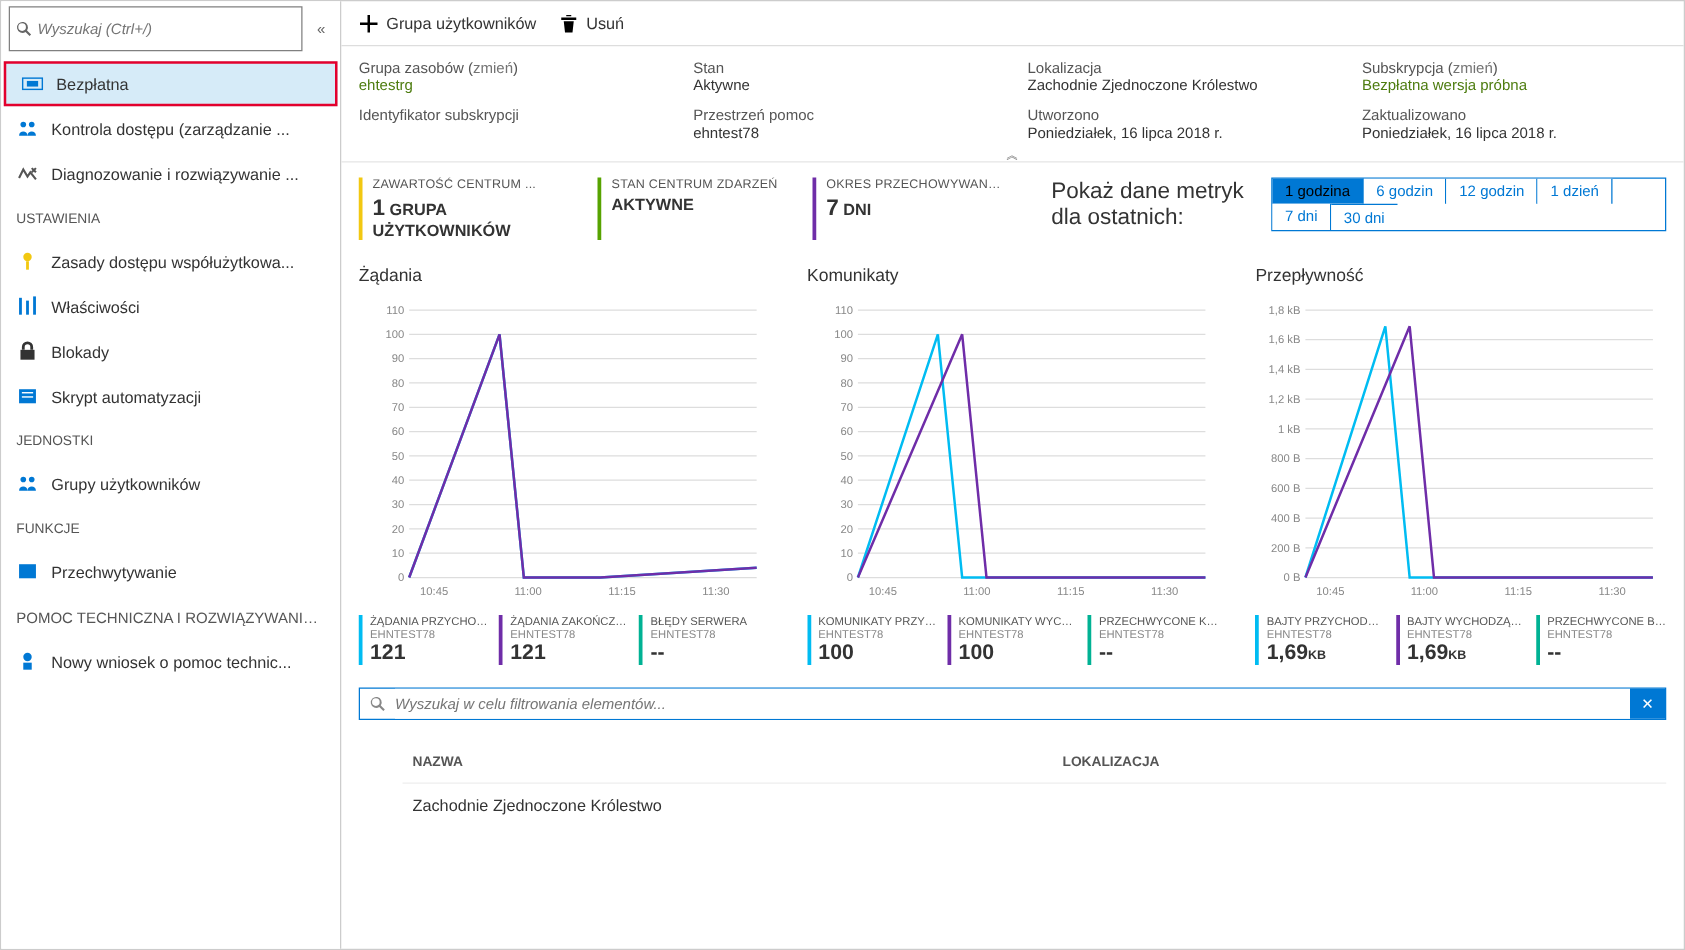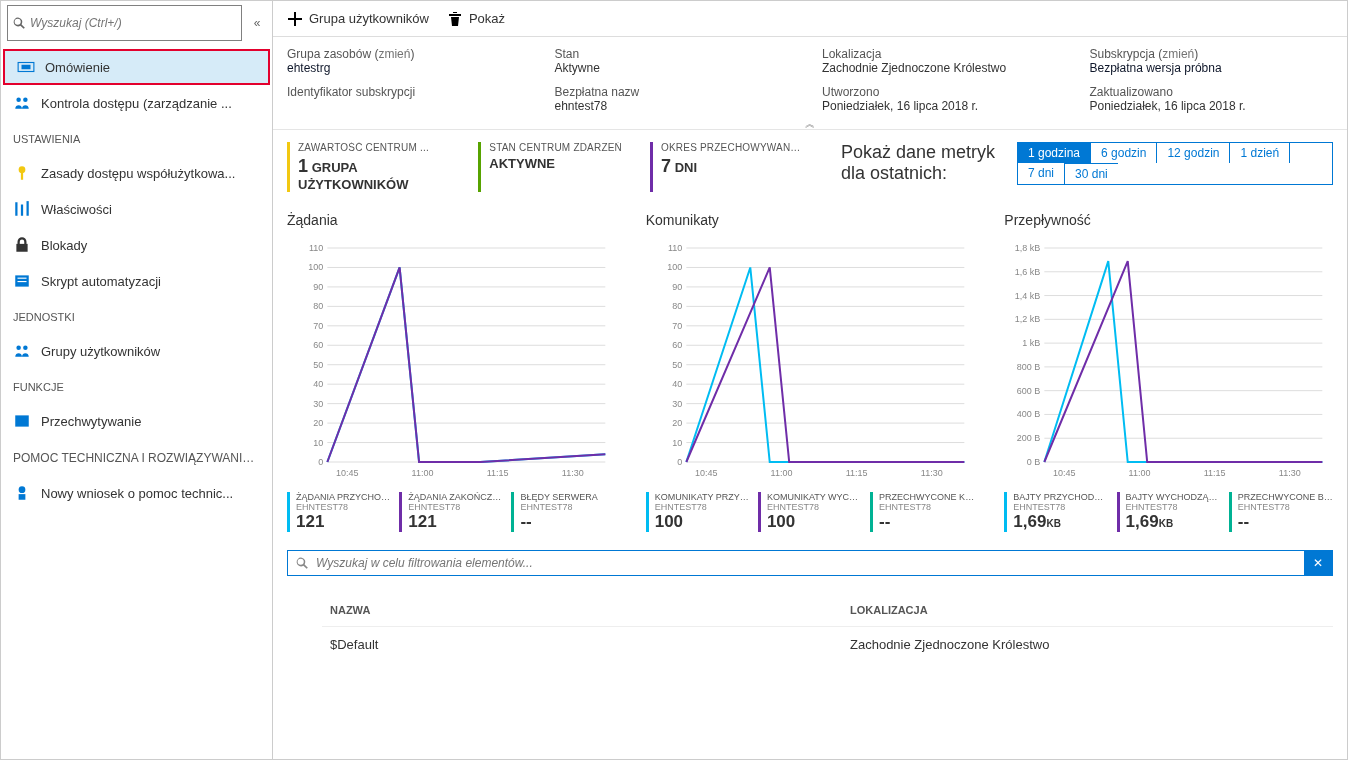--- a/index.html
+++ b/index.html
@@ -22,39 +22,39 @@
   .toolbar { height:36px; display:flex; align-items:center; gap:18px; padding:0 14px; border-bottom:1px solid #ddd; font-size:13px;}
   .toolbar .tb-item {display:flex; align-items:center; gap:6px; cursor:pointer;}
   .toolbar svg {width:16px;height:16px;}
   
   .details { display:flex; padding:10px 14px 6px 14px; gap:24px; font-size:12px; border-bottom:1px solid #e5e5e5; position:relative;}
   .details .col { flex:1; min-width:0;}
   .detail-item {margin-bottom:10px;}
   .detail-item .label {color:#555;}
   .detail-item .label .change {color:#737373; cursor:pointer; font-weight:normal;}
   .detail-item .value {color:#333;}
-  .detail-item .link {color:#0f172a; cursor:pointer;}
+  .detail-item .link {color:#4d7c0f; cursor:pointer;}
   .chevup {position:absolute; bottom:-2px; left:50%; transform:translateX(-50%); color:#888; font-size:10px;}
   
   .content { flex:1; padding:12px 14px; overflow:auto;}
   .status-row { display:flex; align-items:flex-start; gap:40px; margin-bottom:20px;}
   .status-cards { display:flex; gap:28px; flex:1;}
   .status-card { border-left:3px solid; padding:0 0 0 8px;}
   .status-card .h {font-size:10px; color:#555; text-transform:uppercase; letter-spacing:.2px; margin-bottom:3px; white-space:nowrap; max-width:140px; overflow:hidden; text-overflow:ellipsis;}
   .status-card .v {font-size:13px; font-weight:bold; text-transform:uppercase;}
   .status-card .v .big {font-size:18px;}
   .c-yellow {border-color:#f2c811;}
   .c-green {border-color:#57a300;}
   .c-purple {border-color:#6f2da8;}
   .time-section {display:flex; gap:16px; align-items:flex-start;}
   .time-label {width:160px; font-size:18px; color:#333;}
   .time-pills {display:flex; flex-wrap:wrap; border:1px solid #0078d4;}
   .time-pills .pill {font-size:12px; padding:3px 10px; border-right:1px solid #0078d4; cursor:pointer; color:#0078d4; background:#fff;}
   .time-pills .pill:last-child {border-right:none;}
-  .time-pills .pill.active {background:#0078d4; color:#ffffff;}
+  .time-pills .pill.active {background:#0078d4; color:#000000;}
   
   .charts-row {display:flex; gap:30px; margin-bottom:18px;}
   .chart-col {flex:1; min-width:0;}
   .chart-title {font-size:14px; margin-bottom:14px;}
   .chart-box {height:240px; position:relative;}
   .chart-box svg {width:100%; height:100%;}
   .metrics-row {display:flex; gap:8px; margin-top:10px;}
   .metric {flex:1; border-left:3px solid; padding:0 0 0 6px; min-width:0;}
   .metric .ml {font-size:9px; color:#555; text-transform:uppercase; white-space:nowrap; overflow:hidden; text-overflow:ellipsis;}
   .metric .ms {font-size:9px; color:#888; text-transform:uppercase;}
@@ -94,31 +94,40 @@
       <div class="collapse-btn">«</div>
     </div>
     <ul class="nav" id="nav-main">
         <li class="active">
           <span class="icon">
             <svg viewBox="0 0 16 16" fill="#0078d4">
               <rect x="1" y="4" width="14" height="8" stroke="#0078d4" fill="none"></rect>
               <rect x="4" y="6" width="8" height="4" fill="#0078d4"></rect>
             </svg>
           </span>
-          <span>Omówienie</span>
+          <span>Bezpłatna</span>
         </li>
         <li>
           <span class="icon">
             <svg viewBox="0 0 16 16" fill="#0078d4">
               <circle cx="5" cy="5" r="2"></circle>
               <circle cx="11" cy="5" r="2"></circle>
               <path d="M2 13c0-2 1.5-3 3-3s3 1 3 3zM8 13c0-2 1.5-3 3-3s3 1 3 3z"></path>
             </svg>
           </span>
           <span>Kontrola dostępu (zarządzanie ...</span>
+        </li>
+        <li>
+          <span class="icon">
+            <svg viewBox="0 0 16 16" fill="none" stroke="#555" stroke-width="1.5">
+              <path d="M2 11l3-6 3 5 2-3 4 5"></path>
+              <path d="M11 4l3 3M14 4l-3 3"></path>
+            </svg>
+          </span>
+          <span>Diagnozowanie i rozwiązywanie ...</span>
         </li>
       </ul>
     <div class="nav-header">USTAWIENIA</div>
     <ul class="nav" id="nav-ustawienia">
         <li>
           <span class="icon">
             <svg viewBox="0 0 16 16" fill="#f2c811">
               <circle cx="8" cy="5" r="3"></circle>
               <rect x="7" y="8" width="2" height="6"></rect>
             </svg>
@@ -198,41 +207,41 @@
       <div class="tb-item">
         <svg viewBox="0 0 16 16">
             <path d="M7 1h2v6h6v2H9v6H7V9H1V7h6z"></path>
           </svg>
         <span>Grupa użytkowników</span>
       </div>
       <div class="tb-item">
         <svg viewBox="0 0 16 16">
             <path d="M2 3h12v2H2zM4 6h8l-1 9H5zM6 1h4v1H6z"></path>
           </svg>
-        <span>Pokaż</span>
+        <span>Usuń</span>
       </div>
     </div>
 
     <div class="details">
       <div class="col">
         <div class="detail-item">
           <div class="label"><span>Grupa zasobów</span> (<span class="change">zmień</span>)</div>
           <div class="link">ehtestrg</div>
         </div>
         <div class="detail-item">
           <div class="label">Identyfikator subskrypcji</div>
         </div>
       </div>
       <div class="col">
         <div class="detail-item">
           <div class="label">Stan</div>
           <div class="value">Aktywne</div>
         </div>
         <div class="detail-item">
-          <div class="label">Bezpłatna nazw</div>
+          <div class="label">Przestrzeń pomoc</div>
           <div class="value">ehntest78</div>
         </div>
       </div>
       <div class="col">
         <div class="detail-item">
           <div class="label">Lokalizacja</div>
           <div class="value">Zachodnie Zjednoczone Królestwo</div>
         </div>
         <div class="detail-item">
           <div class="label">Utworzono</div>
@@ -448,20 +457,19 @@
         <div class="fclose">✕</div>
       </div>
 
       <div class="table">
         <div class="th-row">
           <div class="col-name">NAZWA</div>
           <div class="col-loc">LOKALIZACJA</div>
         </div>
         <div id="table-rows">
             <div class="td-row">
-              <div class="col-name">$Default</div>
               <div class="col-loc">Zachodnie Zjednoczone Królestwo</div>
             </div>
           </div>
       </div>
     </div>
   </div>
 </div>
 
 </body></html>

